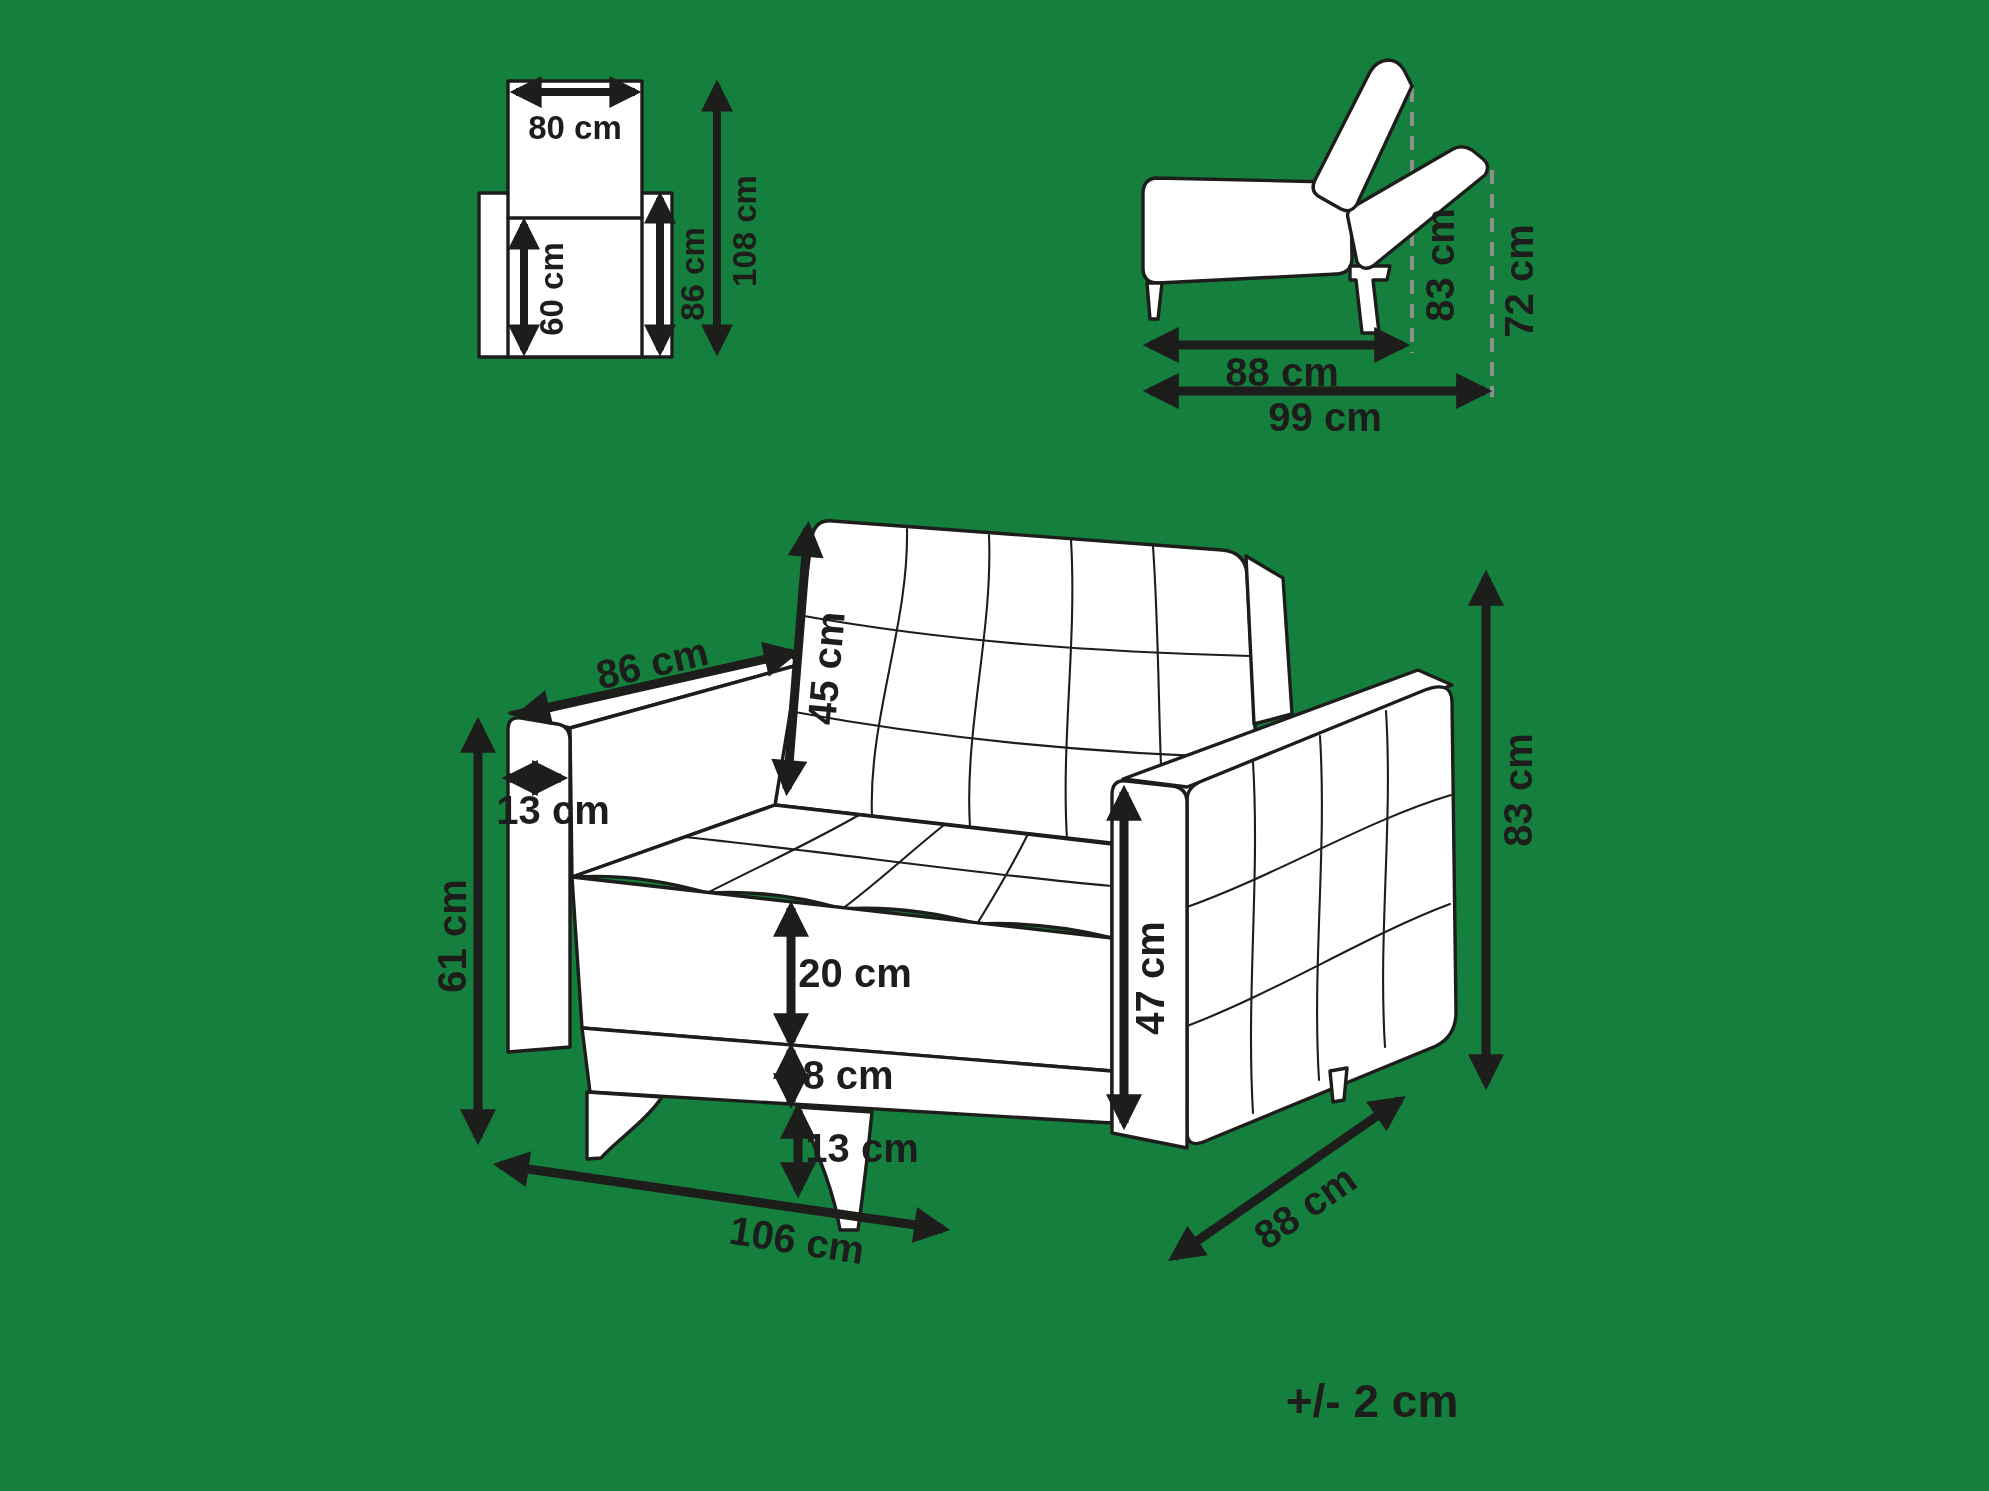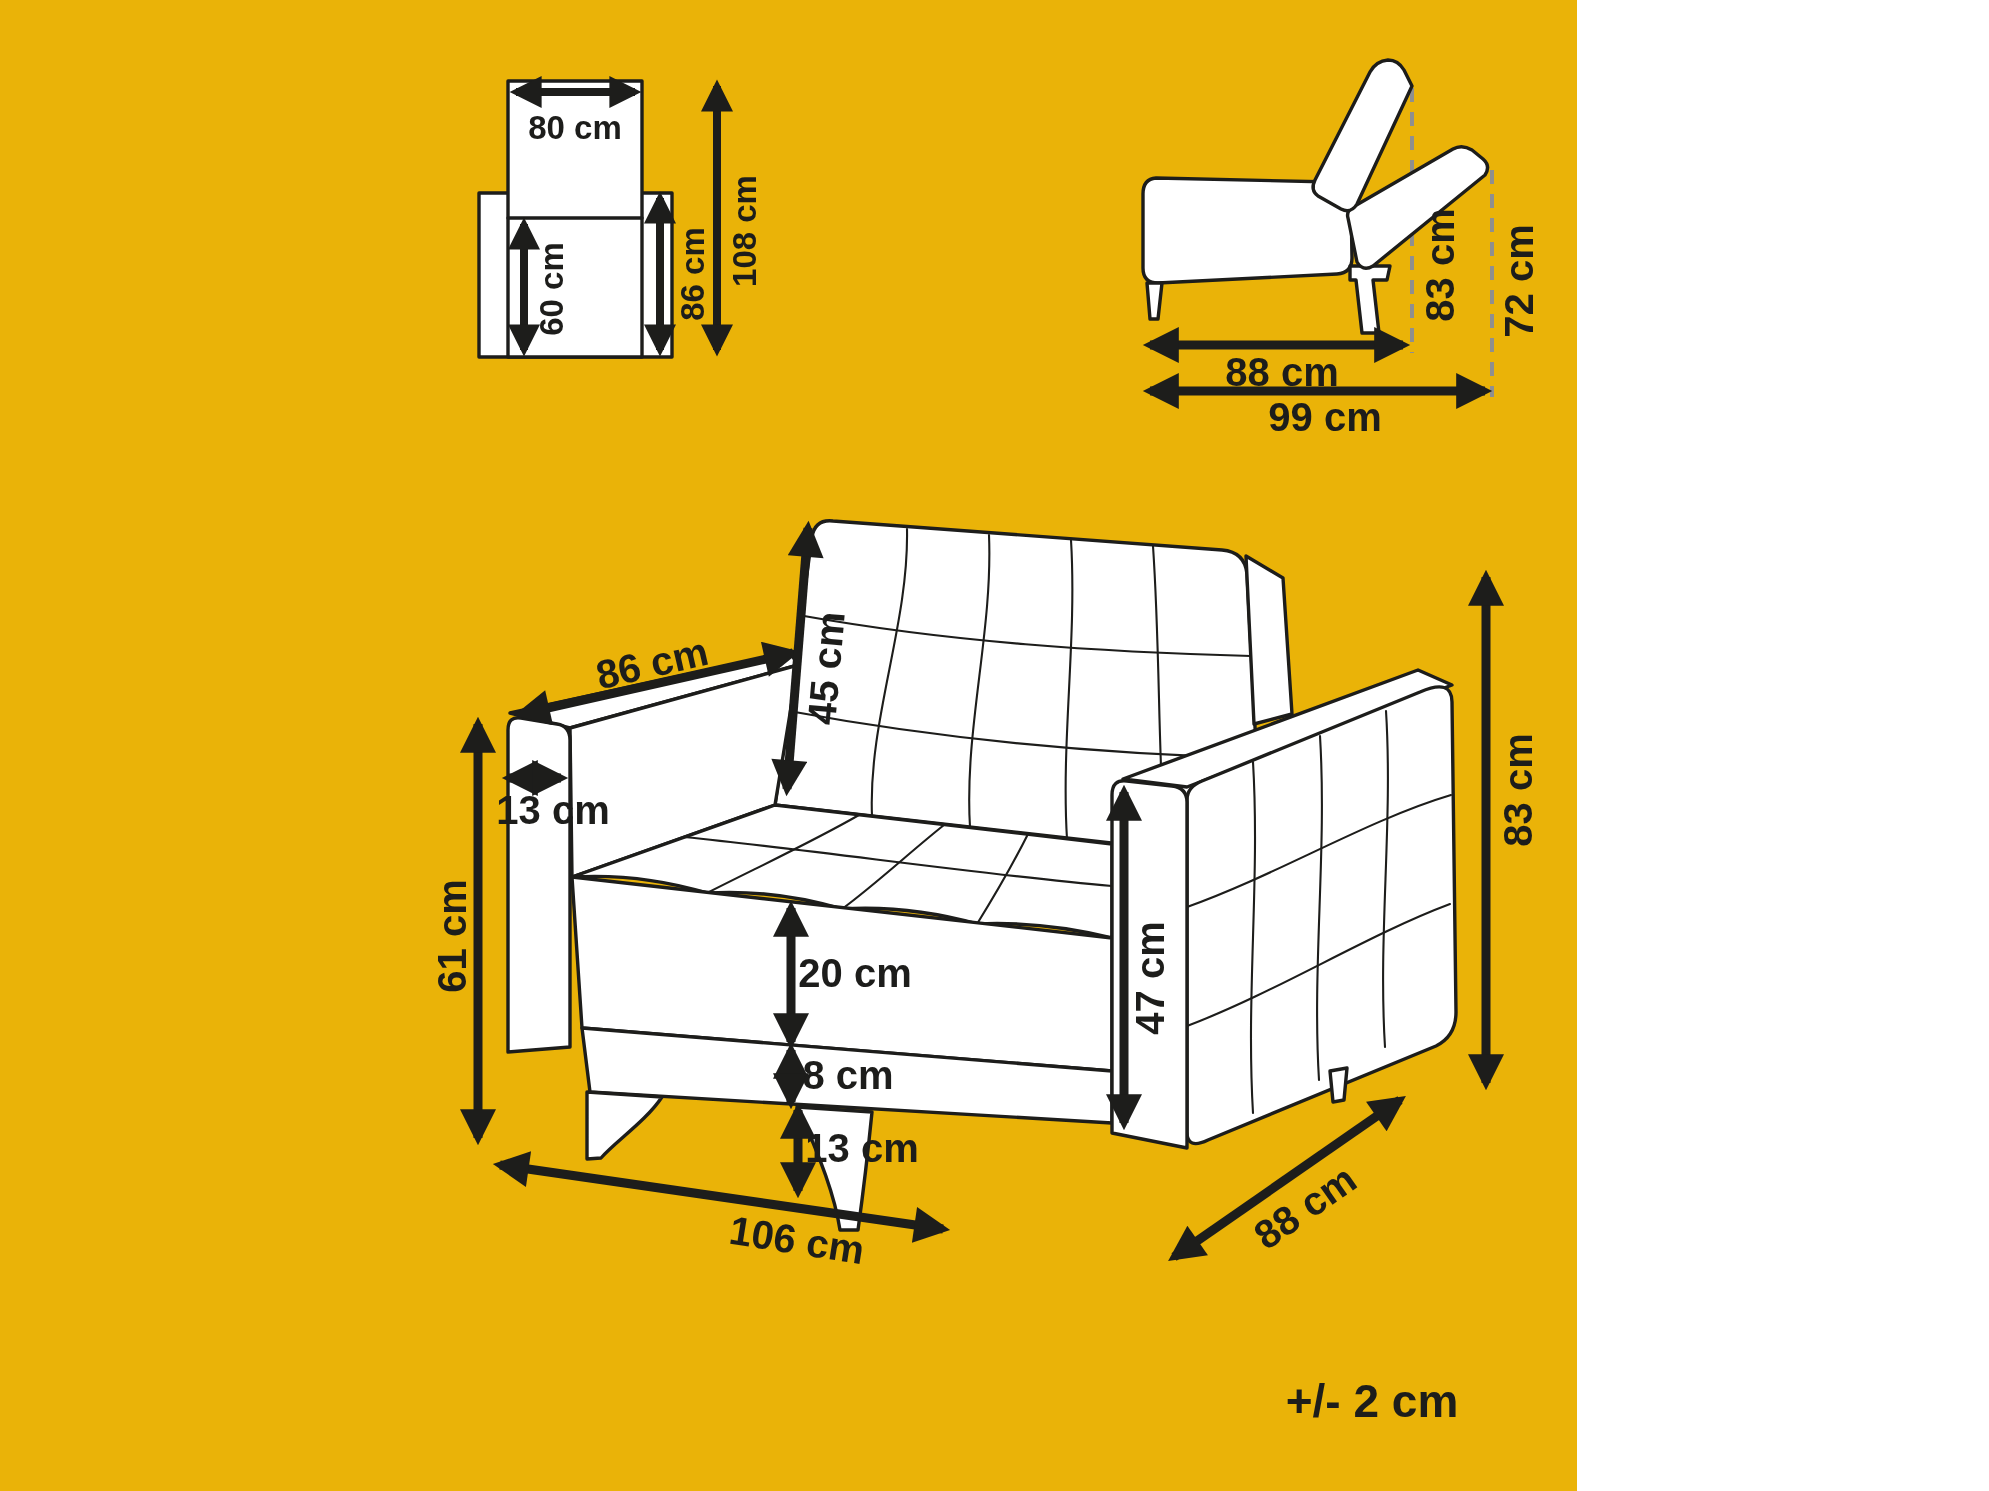--- a/index.html
+++ b/index.html
@@ -1,16 +1,16 @@
 <!DOCTYPE html>
 <html><head>
 <meta charset="utf-8">
 <style>
   html,body { margin:0; padding:0; background:#ffffff; }
-  .stage { position:relative; width:1577px; height:1491px; background:#eab308; overflow:hidden; }
+  .stage { position:relative; width:1989px; height:1491px; background:#15803d; overflow:hidden; }
   svg { position:absolute; left:0; top:0; }
   .face   { fill:#ffffff; stroke:#1d1d1b; stroke-width:3.4; stroke-linejoin:round; stroke-linecap:round; }
   .edge   { fill:none; stroke:#1d1d1b; stroke-width:3.4; stroke-linejoin:round; stroke-linecap:round; }
   .tuft   { fill:none; stroke:#1d1d1b; stroke-width:2.1; stroke-linecap:round; }
   .arrow  { fill:none; stroke:#1d1d1b; stroke-width:9; stroke-linecap:butt; }
   .arrowsm{ fill:none; stroke:#1d1d1b; stroke-width:8; stroke-linecap:butt; }
   .dash   { fill:none; stroke:#8f8f8f; stroke-width:4; stroke-dasharray:14 10; }
   .lbl    { font-family:"Liberation Sans", sans-serif; font-weight:bold; font-size:40px; fill:#1d1d1b; text-anchor:middle; }
   .lbl-sm { font-size:33px; }
   .lbl-xl { font-size:46px; }

